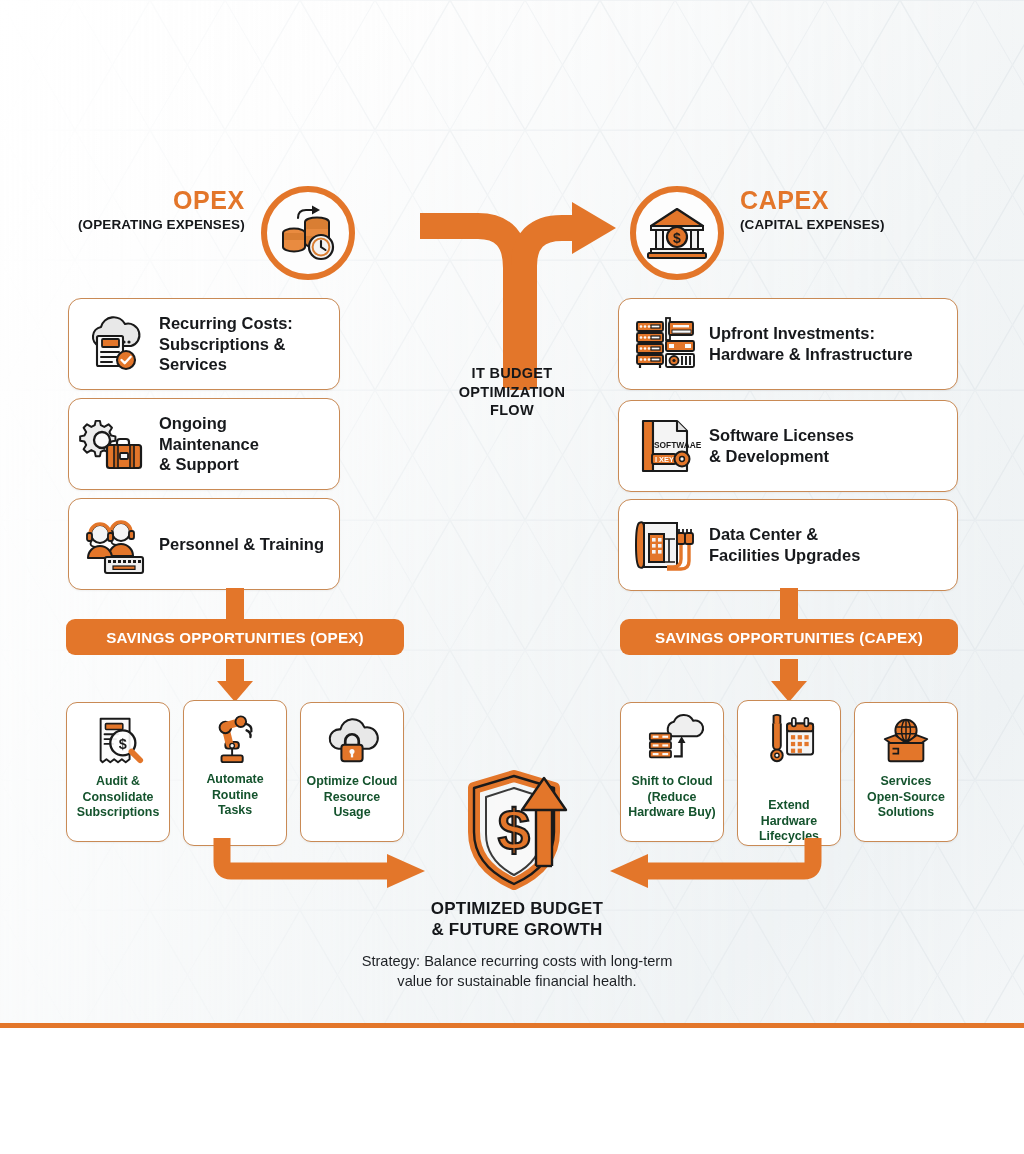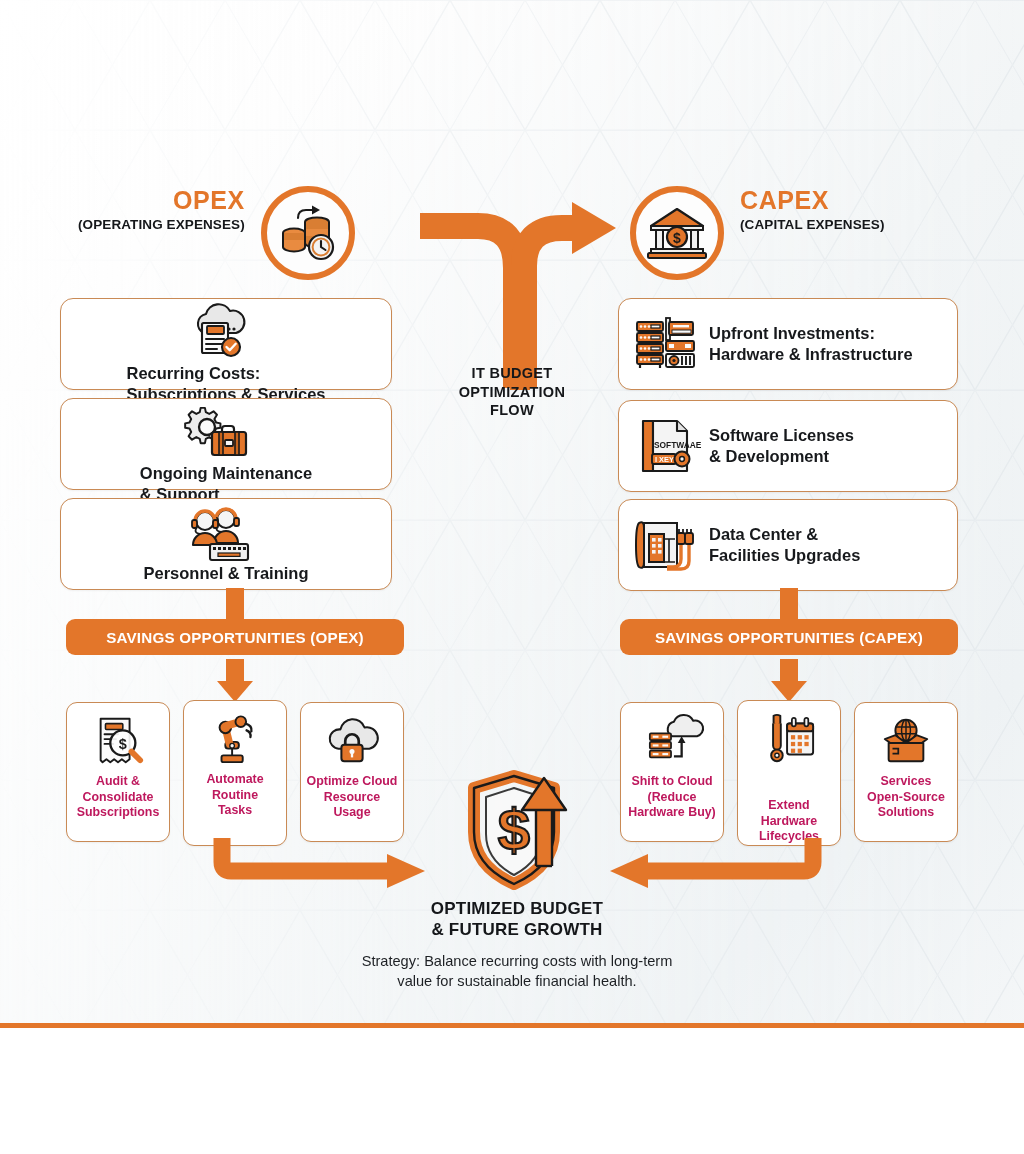--- a/index.html
+++ b/index.html
@@ -94,21 +94,21 @@
     border-radius: 13px;
     display: flex;
     align-items: center;
     padding: 0 14px;
     box-shadow: 0 1px 2px rgba(0,0,0,.05);
   }
   .card .ic { flex: 0 0 auto; width: 64px; height: 64px; margin-right: 12px; }
   .card .ct {
     font-size: 16.5px; font-weight: bold; color: #17191c; line-height: 1.25;
   }
-  .card-l { left: 60px; width: 332px; flex-direction: column; }
+  .card-l { left: 68px; width: 272px; }
   .card-r { left: 618px; width: 340px; }
   .row1 { top: 298px; height: 92px; }
   .row2 { top: 398px; height: 92px; }
   .row3 { top: 498px; height: 92px; }
   .card-r.row2 { top: 400px; }
   .card-r.row3 { top: 499px; }
 
   
   .banner {
     position: absolute;
@@ -130,21 +130,21 @@
     background: #fff;
     border: 1.6px solid #C98A55;
     border-radius: 11px;
     display: flex; flex-direction: column; align-items: center;
     padding-top: 11px;
     box-shadow: 0 1px 2px rgba(0,0,0,.05);
   }
   .mini .ic { width: 54px; height: 54px; flex: 0 0 auto; }
   .mini .mt {
     margin-top: 6px;
-    font-size: 12.4px; font-weight: bold; color: #be185d;
+    font-size: 12.4px; font-weight: bold; color: #14532d;
     text-align: center; line-height: 1.26;
   }
   .mini.raise { top: 700px; height: 146px; }
 
   
   .shield-wrap { position: absolute; left: 452px; top: 772px; width: 130px; height: 118px; }
   .opt-title {
     position: absolute;
     left: 362px; top: 898px; width: 310px;
     text-align: center;

